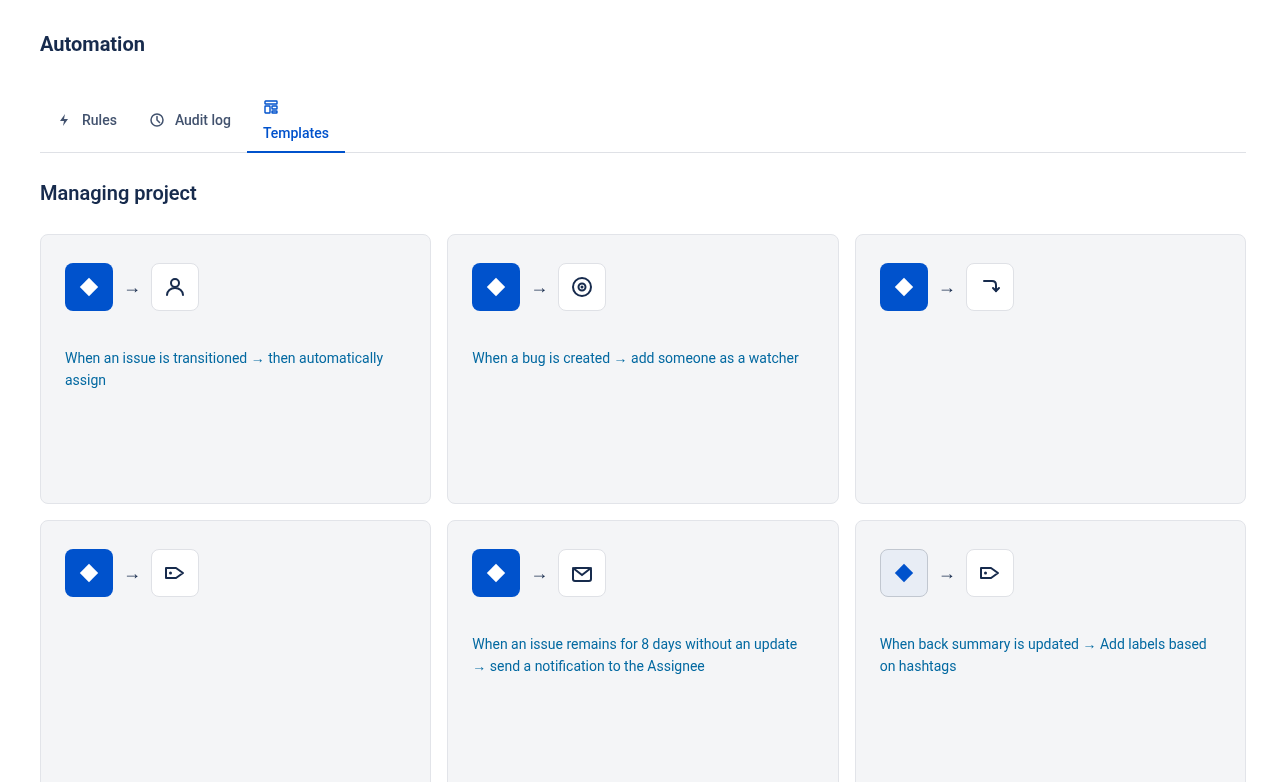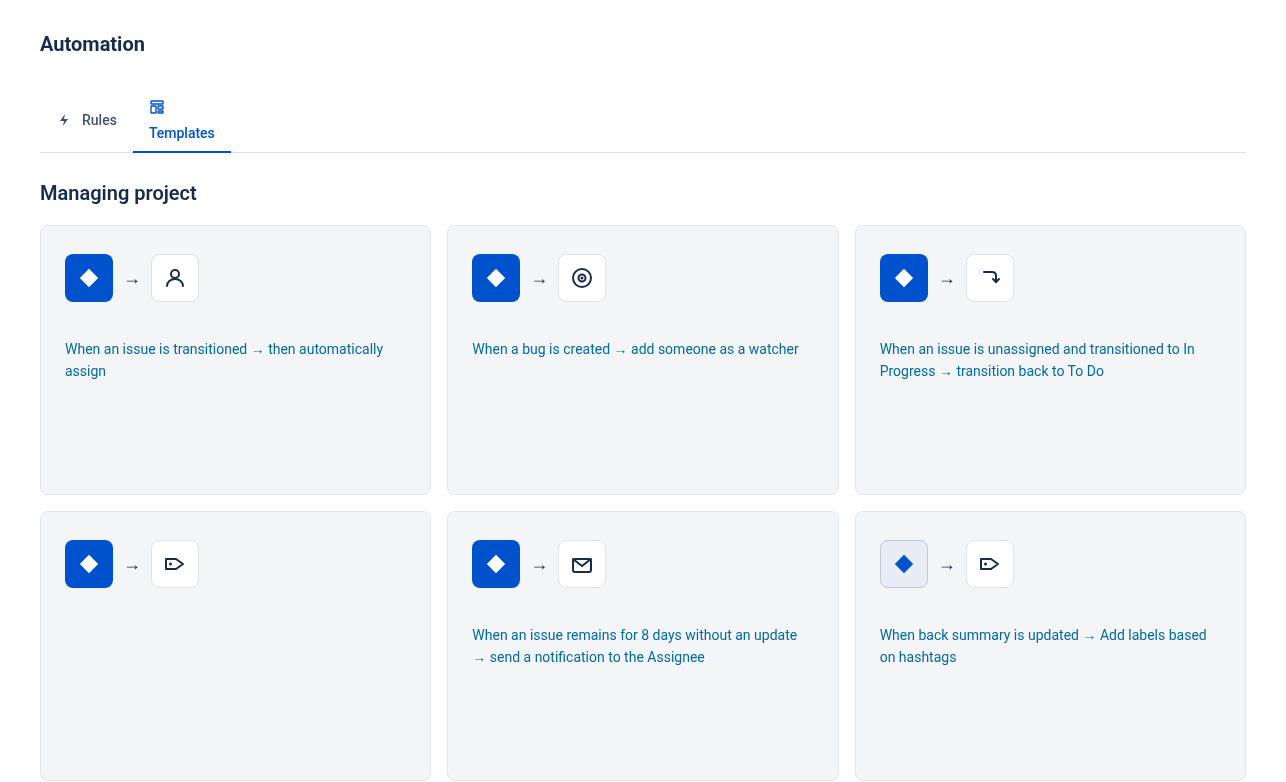--- a/index.html
+++ b/index.html
@@ -55,21 +55,21 @@
       align-items: center;
       justify-content: center;
       width: 16px;
       height: 16px;
     }
 
     .section-title {
       font-size: 20px;
       font-weight: 600;
       color: #172b4d;
-      margin-bottom: 20px;
+      margin-bottom: 29px;
     }
 
     .cards-grid {
       display: grid;
       grid-template-columns: repeat(3, 1fr);
       gap: 16px;
     }
 
     .card {
       background: #f4f5f7;
@@ -135,20 +135,29 @@
 
     <div class="tab">
       <span class="tab-icon">
         <svg width="14" height="14" viewBox="0 0 14 14" fill="none">
           <polygon points="8,1 3,8 7,8 6,13 11,6 7,6" fill="#42526e"></polygon>
         </svg>
       </span>
       <span>Rules</span>
     </div>
 
+    <div class="tab">
+      <span class="tab-icon">
+        <svg width="14" height="14" viewBox="0 0 14 14" fill="none">
+          <circle cx="7" cy="7" r="6" stroke="#42526e" stroke-width="1.5" fill="none"></circle>
+          <polyline points="7,3.5 7,7 9.5,9.5" stroke="#42526e" stroke-width="1.5" stroke-linecap="round"></polyline>
+        </svg>
+      </span>
+      <span>Audit log</span>
+    </div>
 
     <div class="tab active">
       <span class="tab-icon">
         <svg width="14" height="14" viewBox="0 0 14 14" fill="none">
           <rect x="1" y="1" width="12" height="3" rx="0.5" stroke="#0052cc" stroke-width="1.4" fill="none"></rect>
           <rect x="1" y="6" width="5" height="7" rx="0.5" stroke="#0052cc" stroke-width="1.4" fill="none"></rect>
           <rect x="8" y="6" width="5" height="3" rx="0.5" stroke="#0052cc" stroke-width="1.4" fill="none"></rect>
           <rect x="8" y="11" width="5" height="2" rx="0.5" stroke="#0052cc" stroke-width="1.4" fill="none"></rect>
         </svg>
       </span>
@@ -206,21 +215,20 @@
           </svg>
         </div>
         <span class="arrow-text">→</span>
         <div class="icon-box">
           <svg width="24" height="24" viewBox="0 0 24 24" fill="none">
             <path d="M6 6 L14 6 Q18 6 18 10 L18 16" stroke="#172b4d" stroke-width="2" stroke-linecap="round" fill="none"></path>
             <polyline points="15,13 18,16 21,13" stroke="#172b4d" stroke-width="2" stroke-linecap="round" fill="none"></polyline>
           </svg>
         </div>
       </div>
-      <p class="card-description">When an issue is unassigned and transitioned to In Progress → transition back to To Do</p>
     </div>
 
     <div class="card">
       <div class="card-icons">
         <div class="icon-box icon-box-blue">
           <svg class="diamond-icon" viewBox="0 0 24 24" fill="white">
             <path d="M12 2L22 12L12 22L2 12Z"></path>
           </svg>
         </div>
         <span class="arrow-text">→</span>

